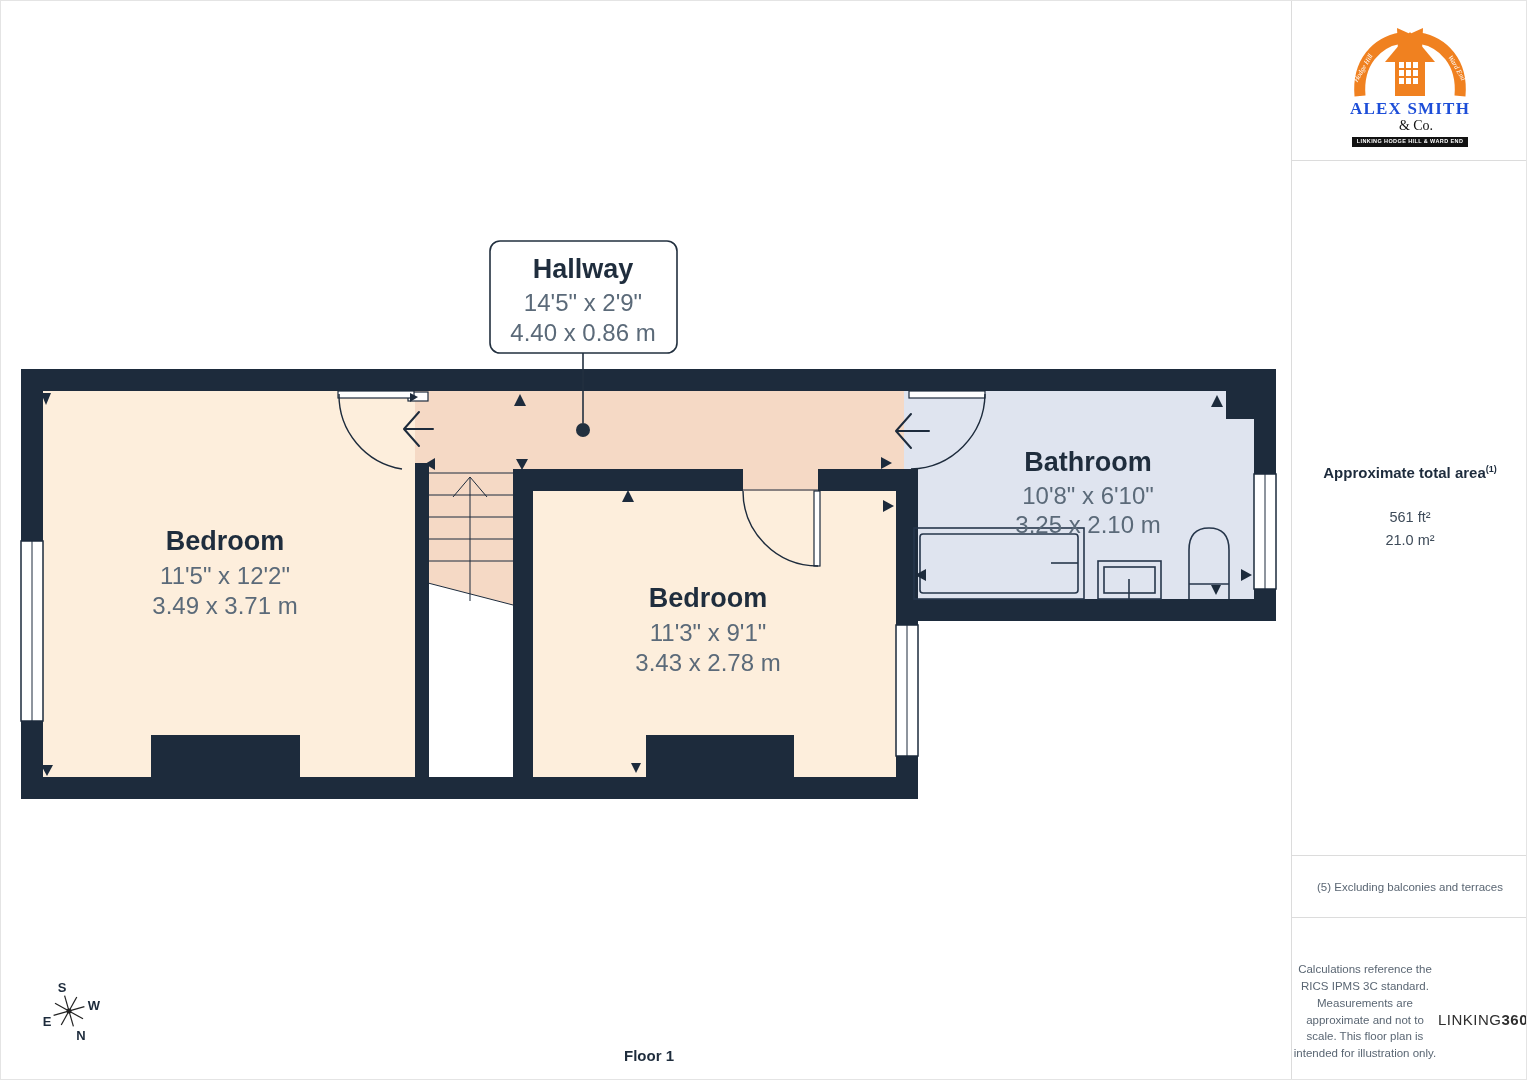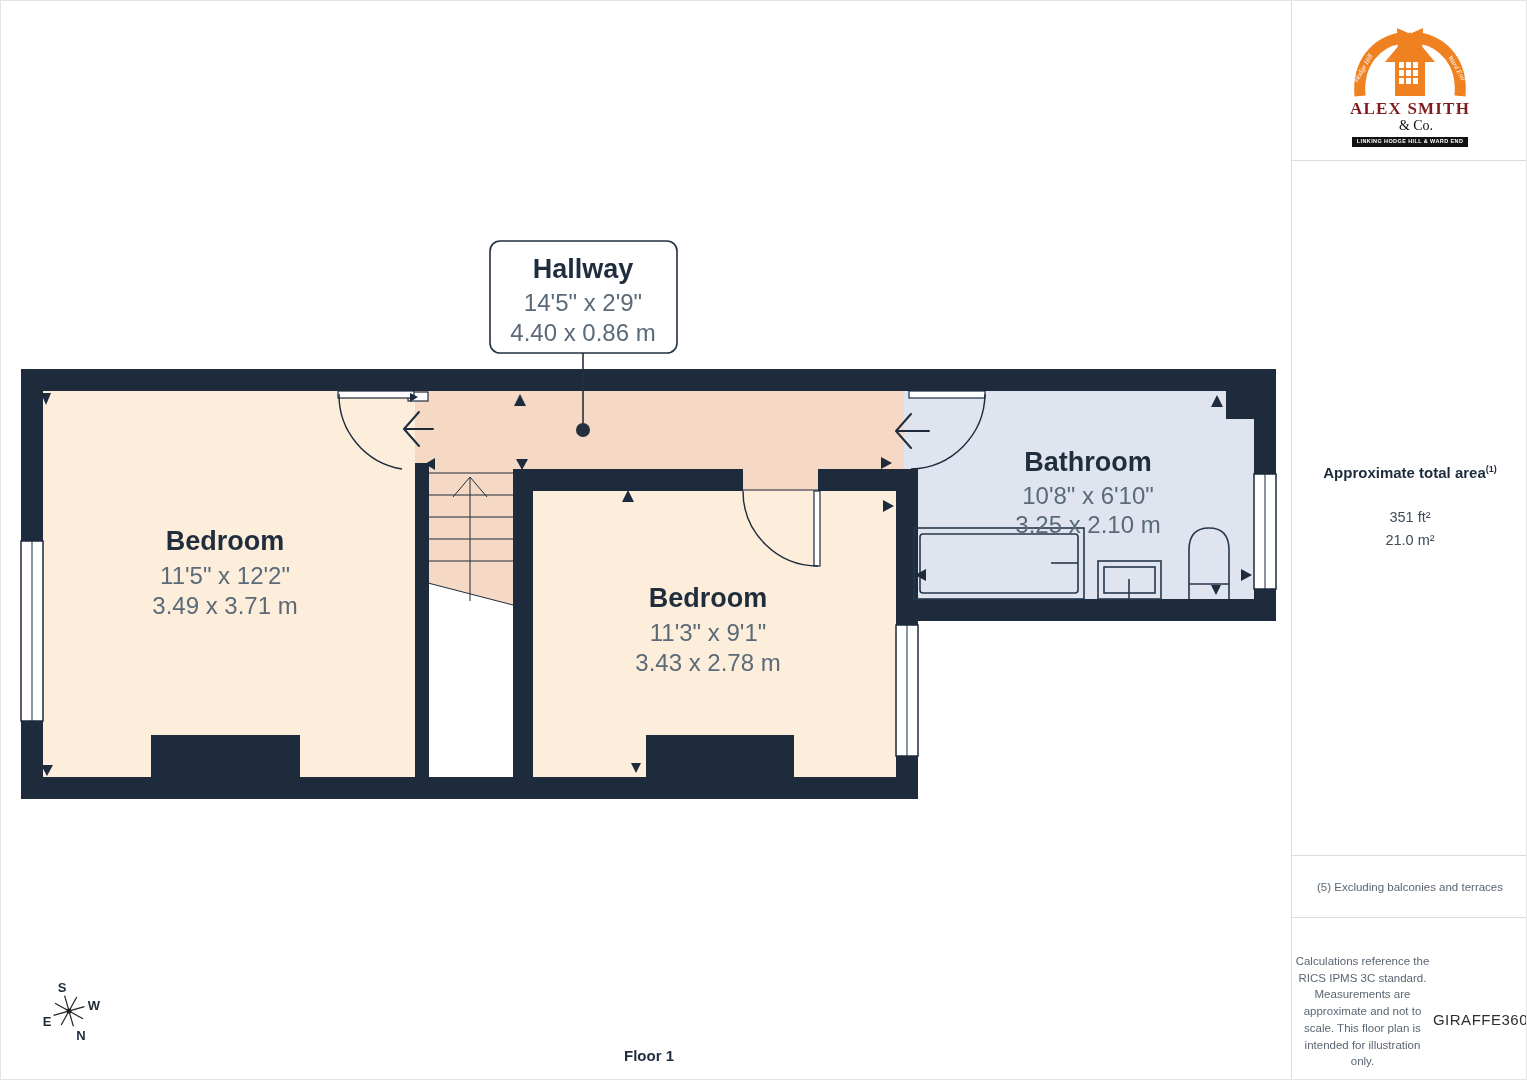--- a/index.html
+++ b/index.html
@@ -26,33 +26,33 @@
   .leader{stroke:#22303f;stroke-width:1.6;}
   .compass-ln{stroke:#222;stroke-width:1.2;}
   .compass-label{font-family:"Liberation Sans",sans-serif;font-size:13px;font-weight:700;fill:#1d2b3c;text-anchor:middle;}
   .floor-label{font-family:"Liberation Sans",sans-serif;font-size:15px;font-weight:700;fill:#1f2d3d;text-anchor:middle;}
 
   
   .sidebar{position:absolute;top:0;left:1290px;width:237px;height:1080px;border-left:1px solid #dcdcdc;
            box-sizing:border-box;display:flex;flex-direction:column;background:#fff;}
   .sec{box-sizing:border-box;}
   .sec-logo{height:160px;border-bottom:1px solid #dcdcdc;display:flex;flex-direction:column;align-items:center;justify-content:center;padding-top:6px;}
-  .logo-name{font-family:"Liberation Serif",serif;font-size:17px;font-weight:700;letter-spacing:1.2px;color:#7f1d1d;line-height:1.05;}
+  .logo-name{font-family:"Liberation Serif",serif;font-size:17px;font-weight:700;letter-spacing:1.2px;color:#1d4ed8;line-height:1.05;}
   .logo-co{font-family:"Liberation Serif",serif;font-size:14px;color:#121212;line-height:1.2;margin-left:12px;}
   .logo-banner{margin-top:2px;background:#121212;color:#fff;font-size:5.5px;font-weight:700;letter-spacing:.4px;padding:2px 5px;line-height:1;}
   .ribbon-text{font-family:"Liberation Serif",serif;font-style:italic;font-size:7px;fill:#fff;text-anchor:middle;}
   .sec-area{height:695px;border-bottom:1px solid #dcdcdc;display:flex;flex-direction:column;align-items:center;justify-content:center;text-align:center;}
   .area-title{font-size:15px;font-weight:700;color:#1d2b3c;margin-bottom:25px;}
   .area-title sup{font-size:9px;font-weight:700;}
   .area-val{font-size:14.5px;color:#3e4b59;line-height:23px;}
   .sec-footn{height:62px;border-bottom:1px solid #dcdcdc;display:flex;align-items:center;justify-content:center;font-size:11.5px;color:#5a6673;}
   .sec-disc{flex:1;display:flex;flex-direction:row;align-items:center;padding-top:24px;}
   .sec-disc p{width:198px;margin:0;text-align:center;font-size:11.5px;line-height:1.45;color:#5a6673;}
   .brand{margin-top:16px;font-size:15px;letter-spacing:.5px;color:#2e2e2e;}
-  .brand b{font-weight:400;}
+  .brand b{font-weight:700;}
 </style>
 </head>
 <body>
 
 <div class="page">
 
   <svg class="plan-svg" width="1290" height="1080" viewBox="0 0 1290 1080">
 
     <g>
       <rect class="bed" x="42" y="390" width="372" height="386"></rect>
@@ -203,29 +203,29 @@
       </svg>
       <div class="logo-name">ALEX SMITH</div>
       <div class="logo-co">&amp; Co.</div>
       <div class="logo-banner">LINKING HODGE HILL &amp; WARD END</div>
     </div>
 
     <div class="sec sec-area">
       <div class="area-title">
         <span>Approximate total area</span><sup>(1)</sup>
       </div>
-      <div class="area-val">351 ft²</div>
+      <div class="area-val">561 ft²</div>
       <div class="area-val">21.0 m²</div>
     </div>
 
     <div class="sec sec-footn">
       <div>(5) Excluding balconies and terraces</div>
     </div>
 
     <div class="sec sec-disc">
       <p>Calculations reference the RICS IPMS 3C standard. Measurements are approximate and not to scale. This floor plan is intended for illustration only.</p>
       <div class="brand">
-        <span>GIRAFFE</span><b>360</b>
+        <span>LINKING</span><b>360</b>
       </div>
     </div>
 
   </div>
 </div>
 
 </body></html>

